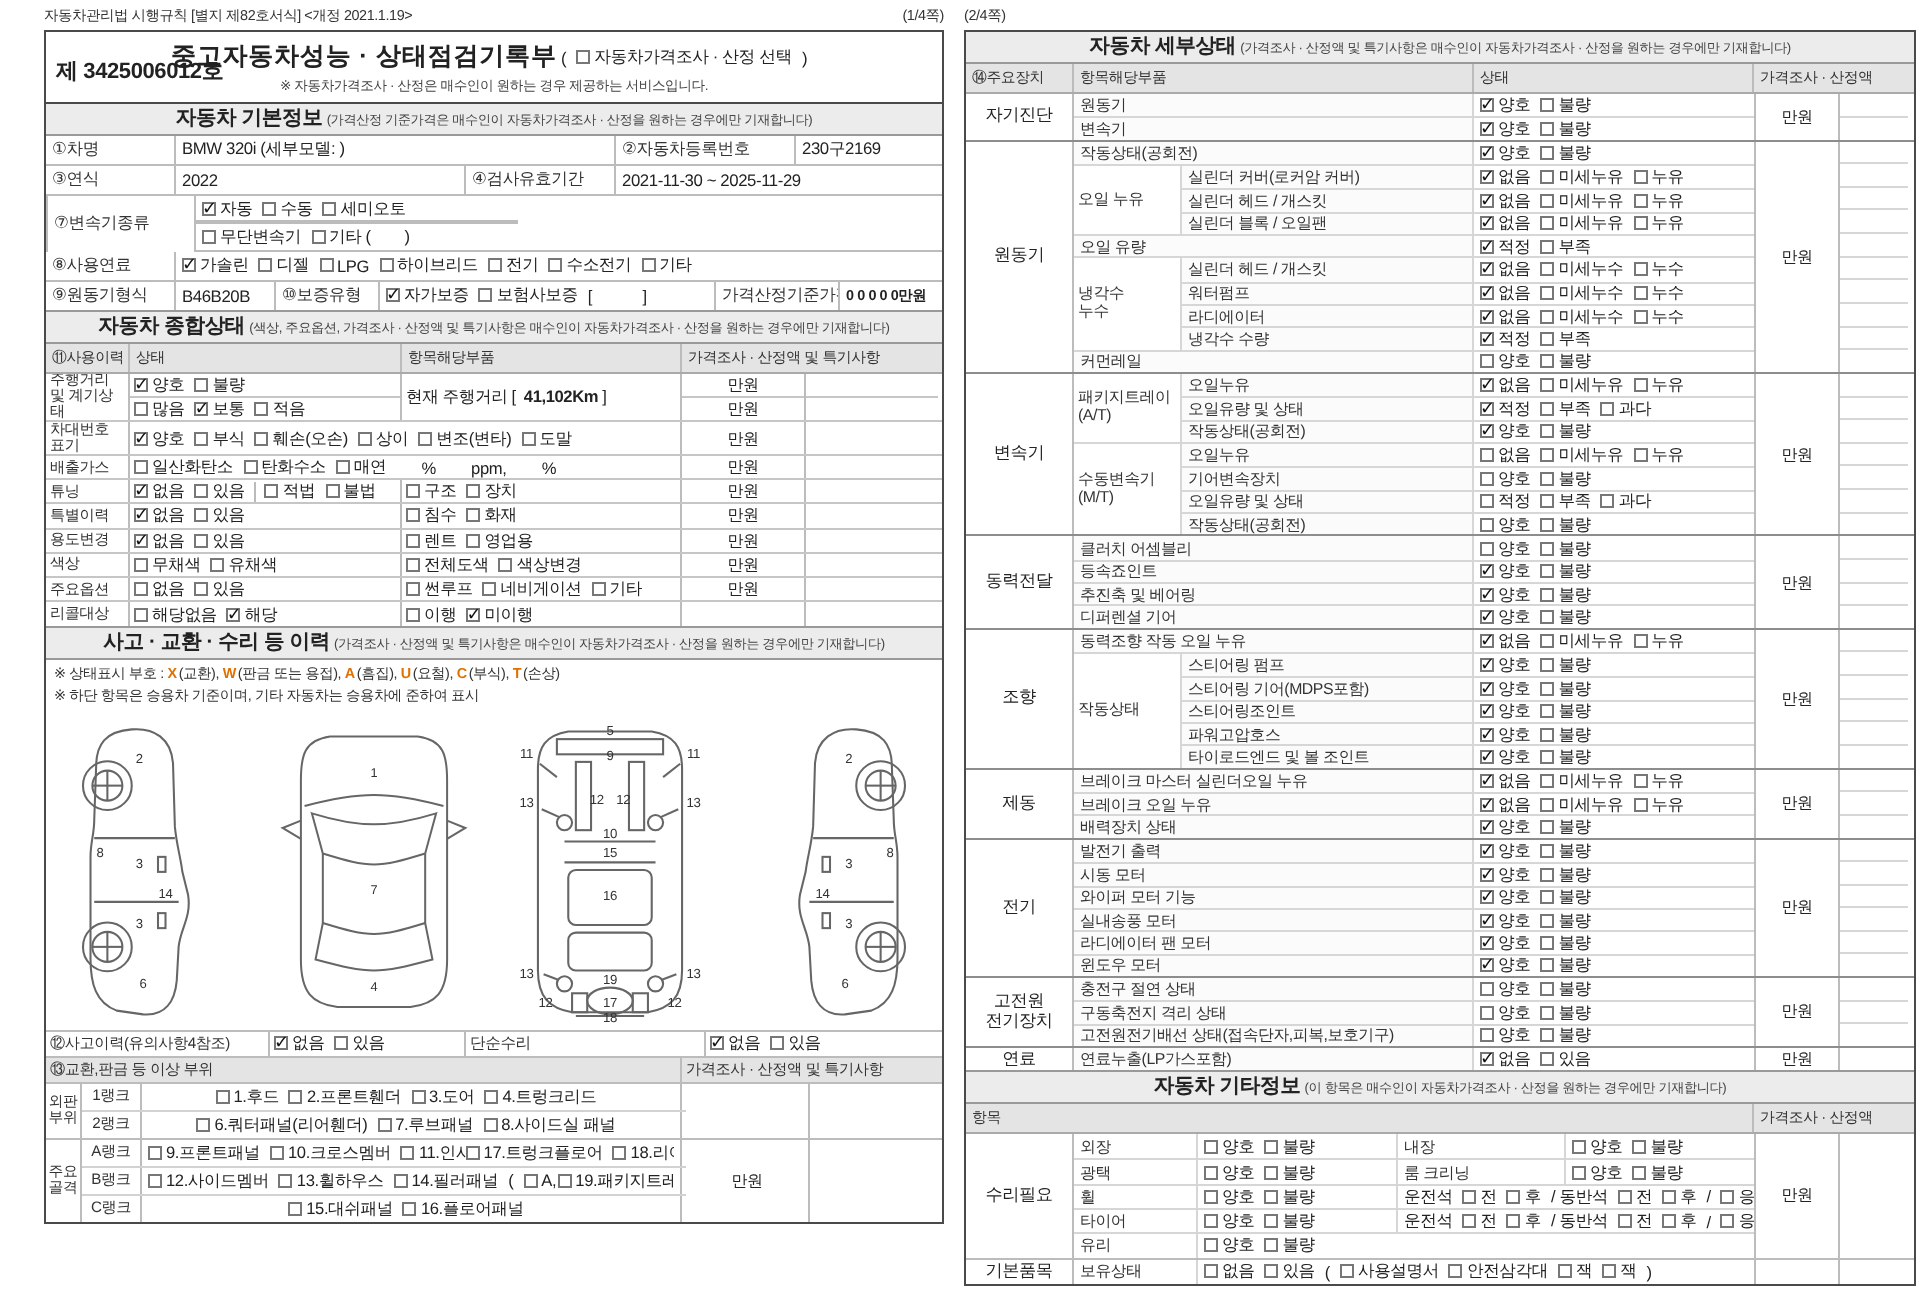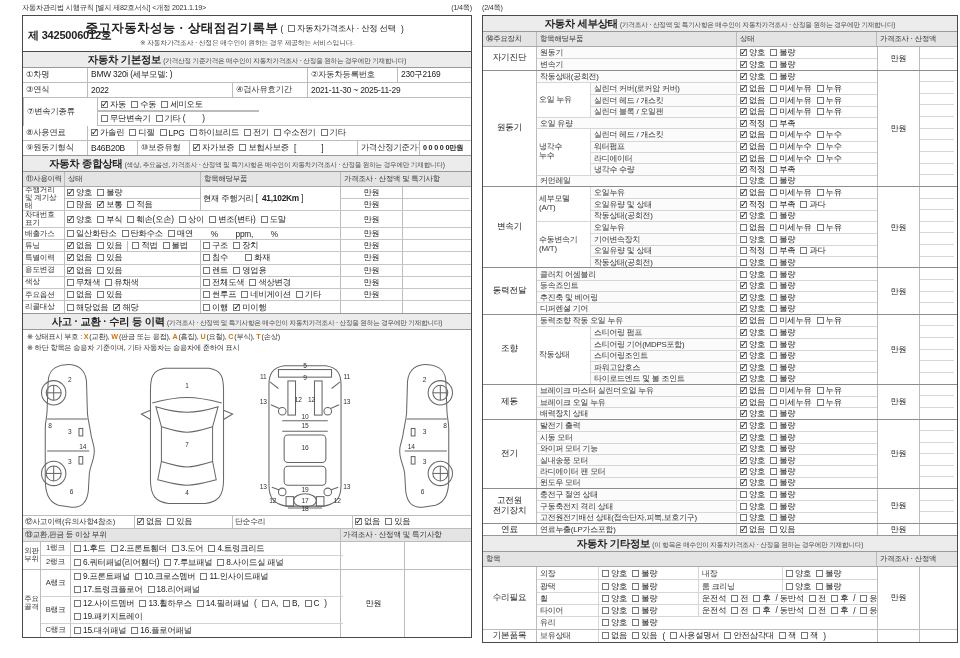--- a/index.html
+++ b/index.html
@@ -59,21 +59,21 @@
 .diagrams text{fill:#333;font-size:7px;font-family:"Liberation Sans",sans-serif;text-anchor:middle;stroke:none}
 
 .arow{display:flex;border-bottom:1px solid #bcbcbc;min-height:13px}
 .ag{display:flex;border-bottom:1px solid #bcbcbc}
 .ag:last-child,.arow:last-child{border-bottom:none}
 .vlab{width:18px;border-right:1px solid #bcbcbc;display:flex;align-items:center;justify-content:center;text-align:center;font-size:7.4px;color:#333;white-space:pre-line;line-height:1.1}
 .rkcol{flex:1;display:flex;flex-direction:column}
 .rk{display:flex;flex:1;border-top:1px solid #d2d2d2}
 .rk:first-child{border-top:none}
 .rkname{width:30px;border-right:1px solid #bcbcbc;display:flex;align-items:center;justify-content:center;font-size:7.6px;color:#333}
-.rklines{width:270px;border-right:1px solid #bcbcbc;padding:0 3px;display:flex;flex-direction:column;justify-content:flex-start}
+.rklines{width:270px;border-right:1px solid #bcbcbc;padding:0 3px;display:flex;flex-direction:row;justify-content:center}
 .rkline{display:flex;align-items:center;height:13px;overflow:hidden;white-space:nowrap}
 .aprice{width:62px;border-right:1px solid #bcbcbc;display:flex;align-items:center;justify-content:center;font-size:8px}
 .aextra{width:66px}
 
 .g2{display:flex;border-bottom:1px solid #8d8d8d}
 .g2:last-child{border-bottom:none}
 .g2name{width:54px;border-right:1px solid #bcbcbc;display:flex;align-items:center;justify-content:center;text-align:center;font-size:8.6px;color:#222;white-space:pre-line;line-height:1.15}
 .g2mid{width:340px;display:flex;flex-direction:column}
 .d2r{display:flex;height:11.35px;border-top:1px solid #d6d6d6}
 .g2mid>.d2r:first-child,.g2mid>.d2cat:first-child{border-top:none}
@@ -366,21 +366,21 @@
           <div class="cell" style="width: 136px;">
             <span class="opt">
               <span class="cb on"></span>
               <span class="olb">없음</span>
             </span>
             <span class="opt">
               <span class="cb"></span>
               <span class="olb">있음</span>
             </span>
           </div>
-          <div class="cell" style="width: 140px; gap: 12px;">
+          <div class="cell" style="width: 140px;">
             <span class="opt">
               <span class="cb"></span>
               <span class="olb">침수</span>
             </span>
             <span class="opt">
               <span class="cb"></span>
               <span class="olb">화재</span>
             </span>
           </div>
           <div class="cell pricecell" style="width: 62px;">만원</div>
@@ -1014,21 +1014,21 @@
             <div></div>
             <div></div>
             <div></div>
             <div></div>
           </div>
         </div>
         <div class="g2">
           <div class="g2name">변속기</div>
           <div class="g2mid">
             <div class="d2cat">
-              <div class="catlab">세부모델
+              <div class="catlab">패키지트레이
 (A/T)</div>
               <div class="catrows">
                 <div class="d2r">
                   <div class="d2lab sub">오일누유</div>
                   <div class="d2state">
                     <span class="opt">
                       <span class="cb on"></span>
                       <span class="olb">없음</span>
                     </span>
                     <span class="opt">

